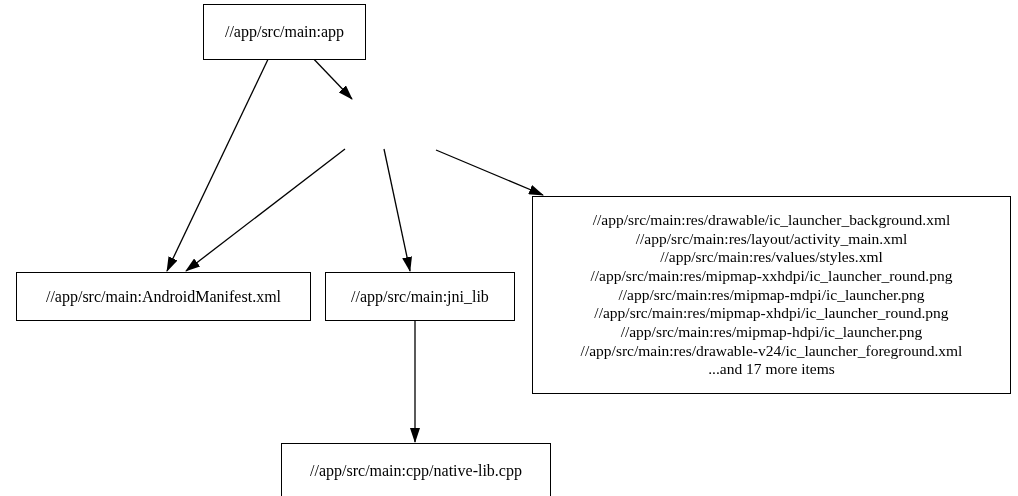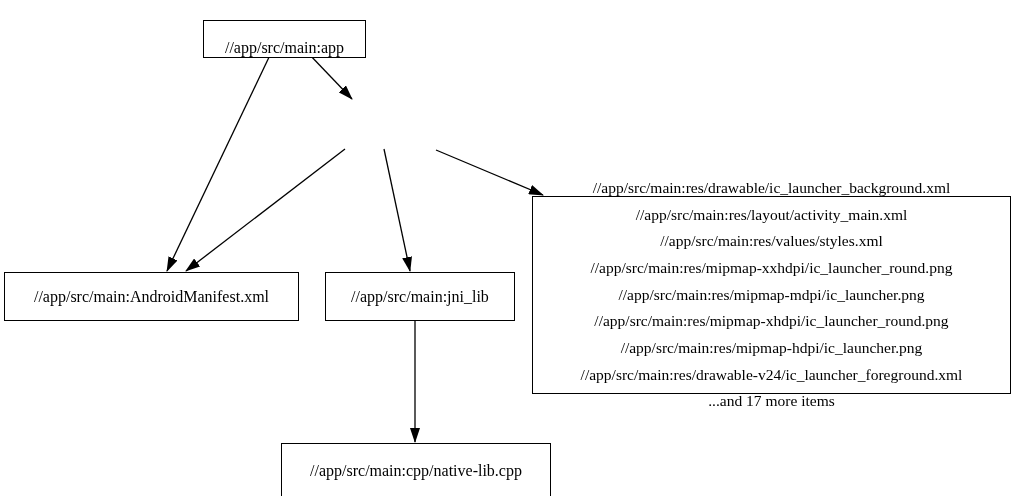--- a/index.html
+++ b/index.html
@@ -36,25 +36,24 @@
     align-items: center;
     justify-content: center;
     text-align: center;
     font-size: 16px;
     white-space: nowrap;
   }
   .node.multiline {
     flex-direction: column;
     font-size: 15.5px;
     line-height: 18.7px;
-    gap: 8px;
   }
-  #node-app      { left: 203px; top: 20px;   width: 163px; height: 38px; align-items: flex-end; }
+  #node-app      { left: 203px; top: 4px;   width: 163px; height: 56px; }
   #node-lib      { left: 302px; top: 100px; width: 153px; height: 49px; }
-  #node-manifest { left: 4px;   top: 272px; width: 295px; height: 49px; }
+  #node-manifest { left: 16px;   top: 272px; width: 295px; height: 49px; }
   #node-jni-lib  { left: 325px; top: 272px; width: 190px; height: 49px; }
   #node-res      { left: 532px; top: 196px; width: 479px; height: 198px; }
   #node-native   { left: 281px; top: 443px; width: 270px; height: 55px; }
 </style>
 </head>
 <body>
 
 <div class="canvas">
 
   <svg class="edges" viewBox="0 0 1018 496" xmlns="http://www.w3.org/2000/svg">

